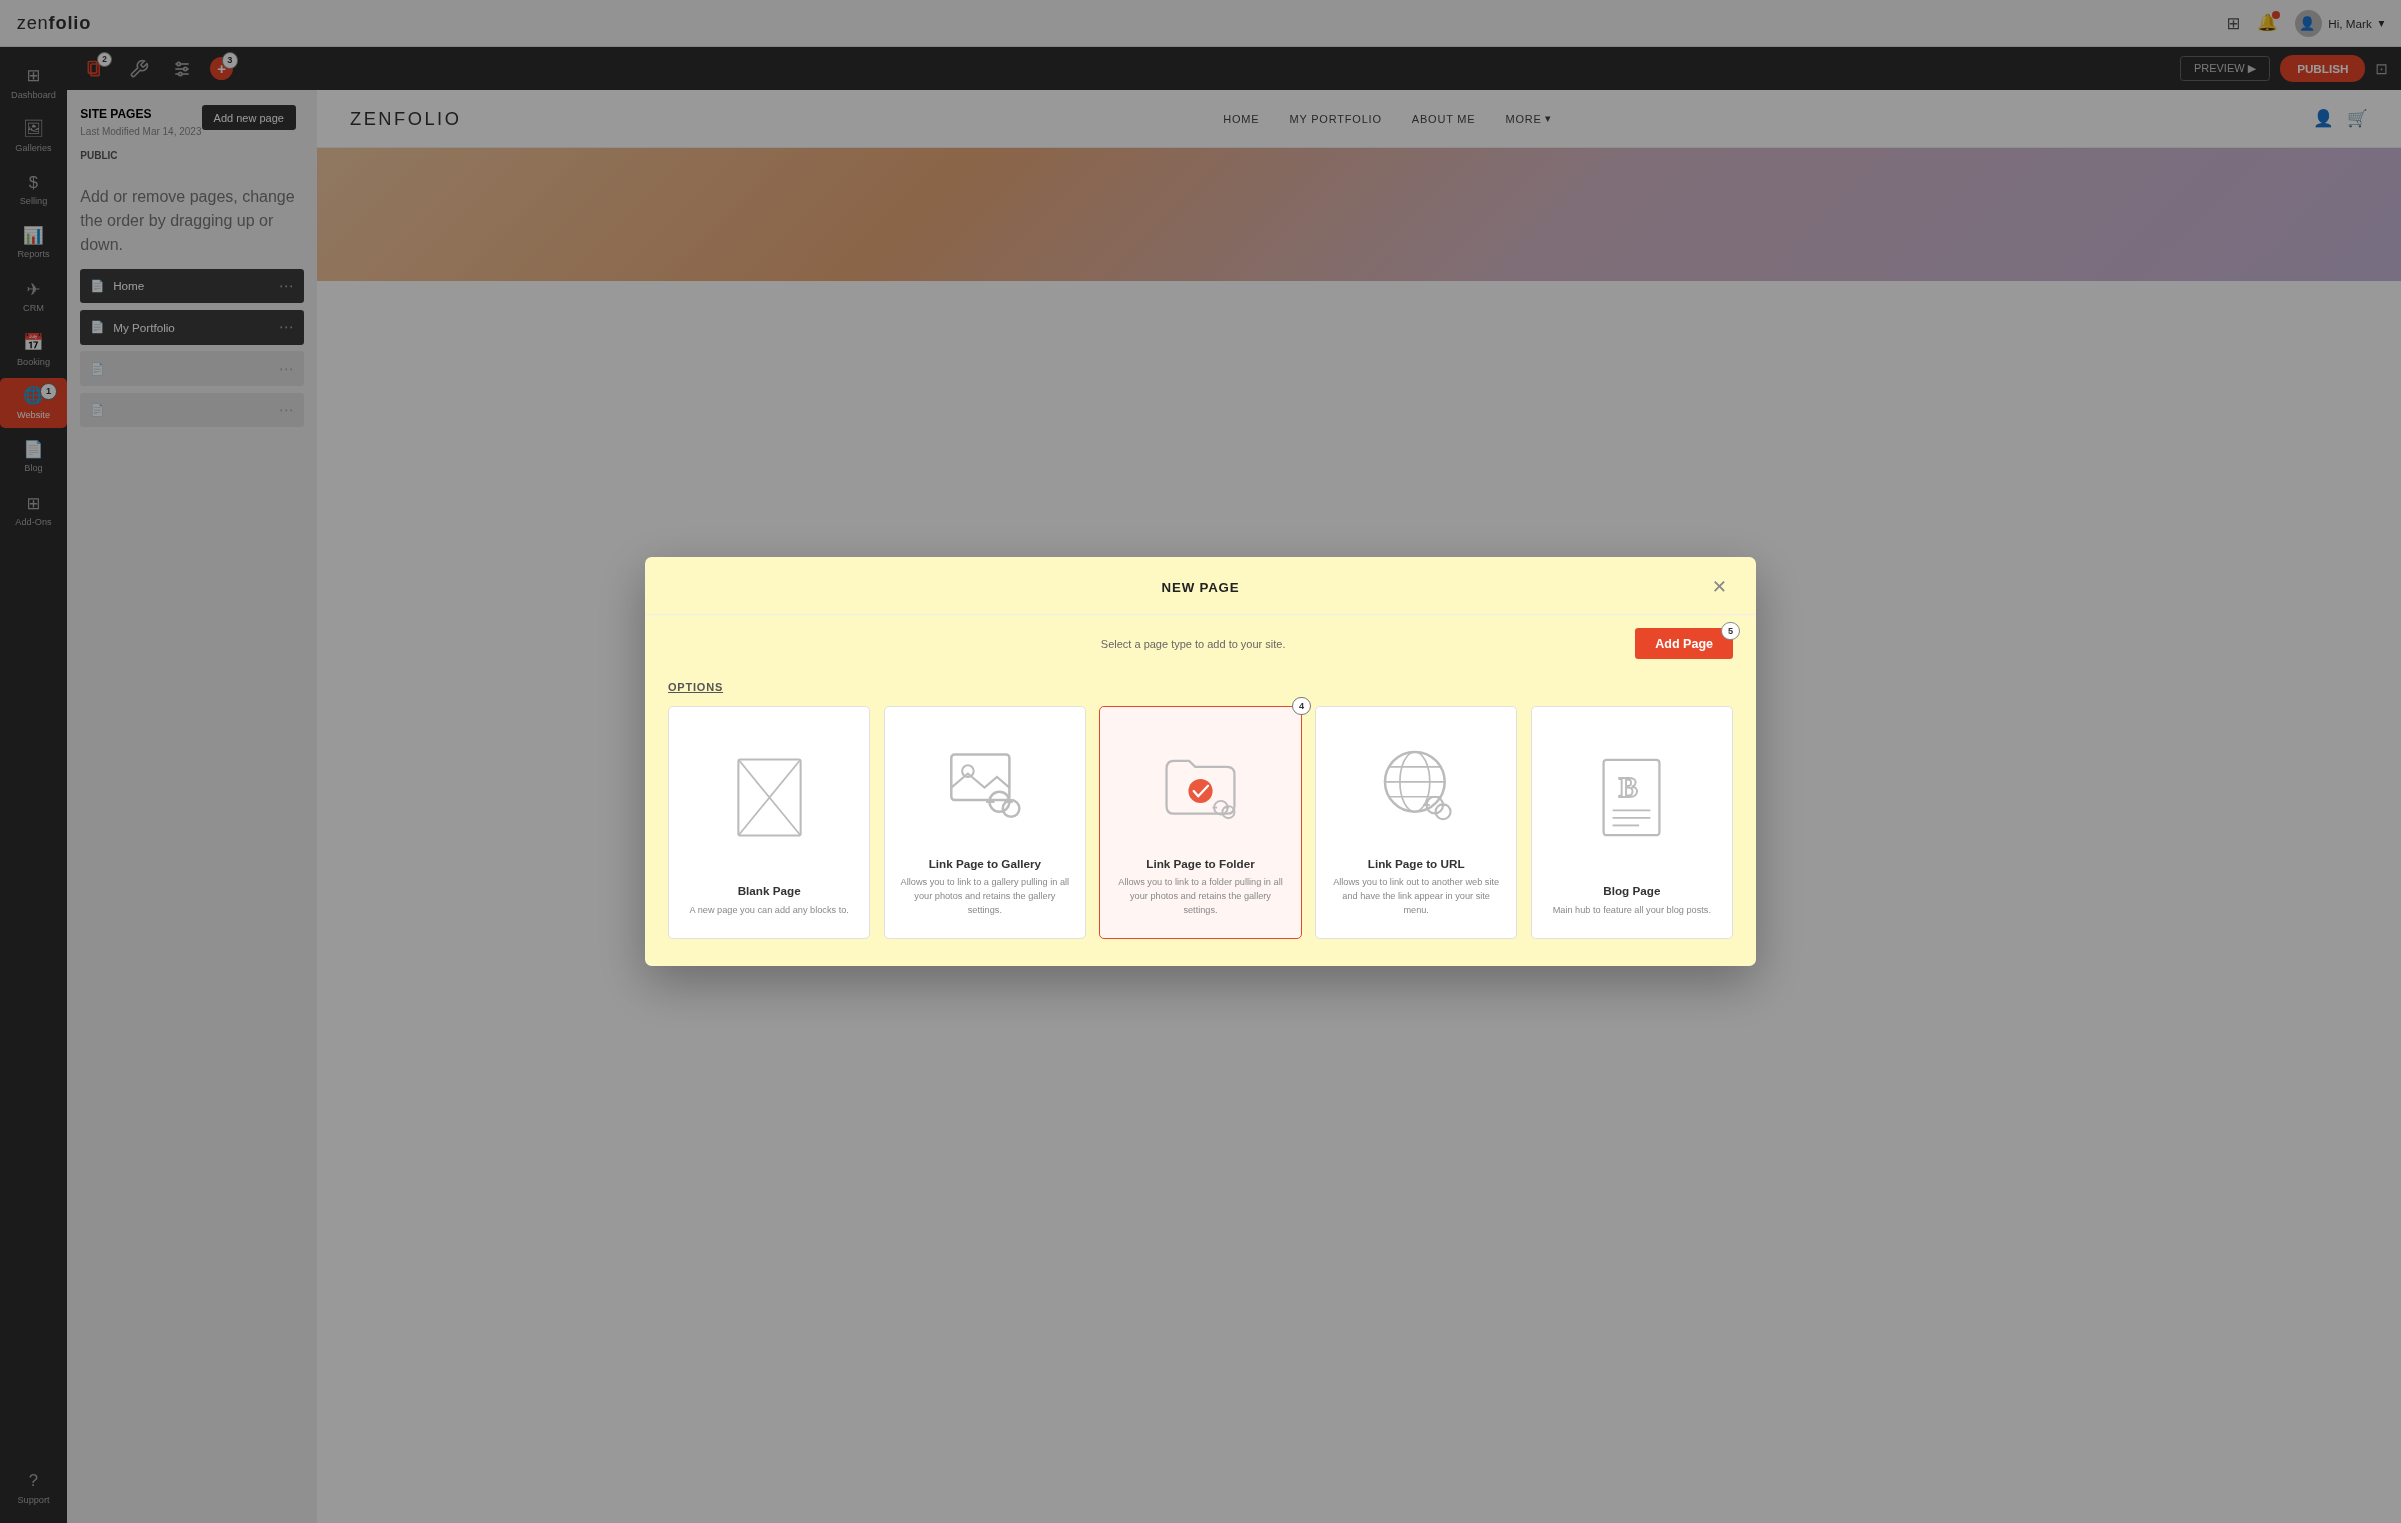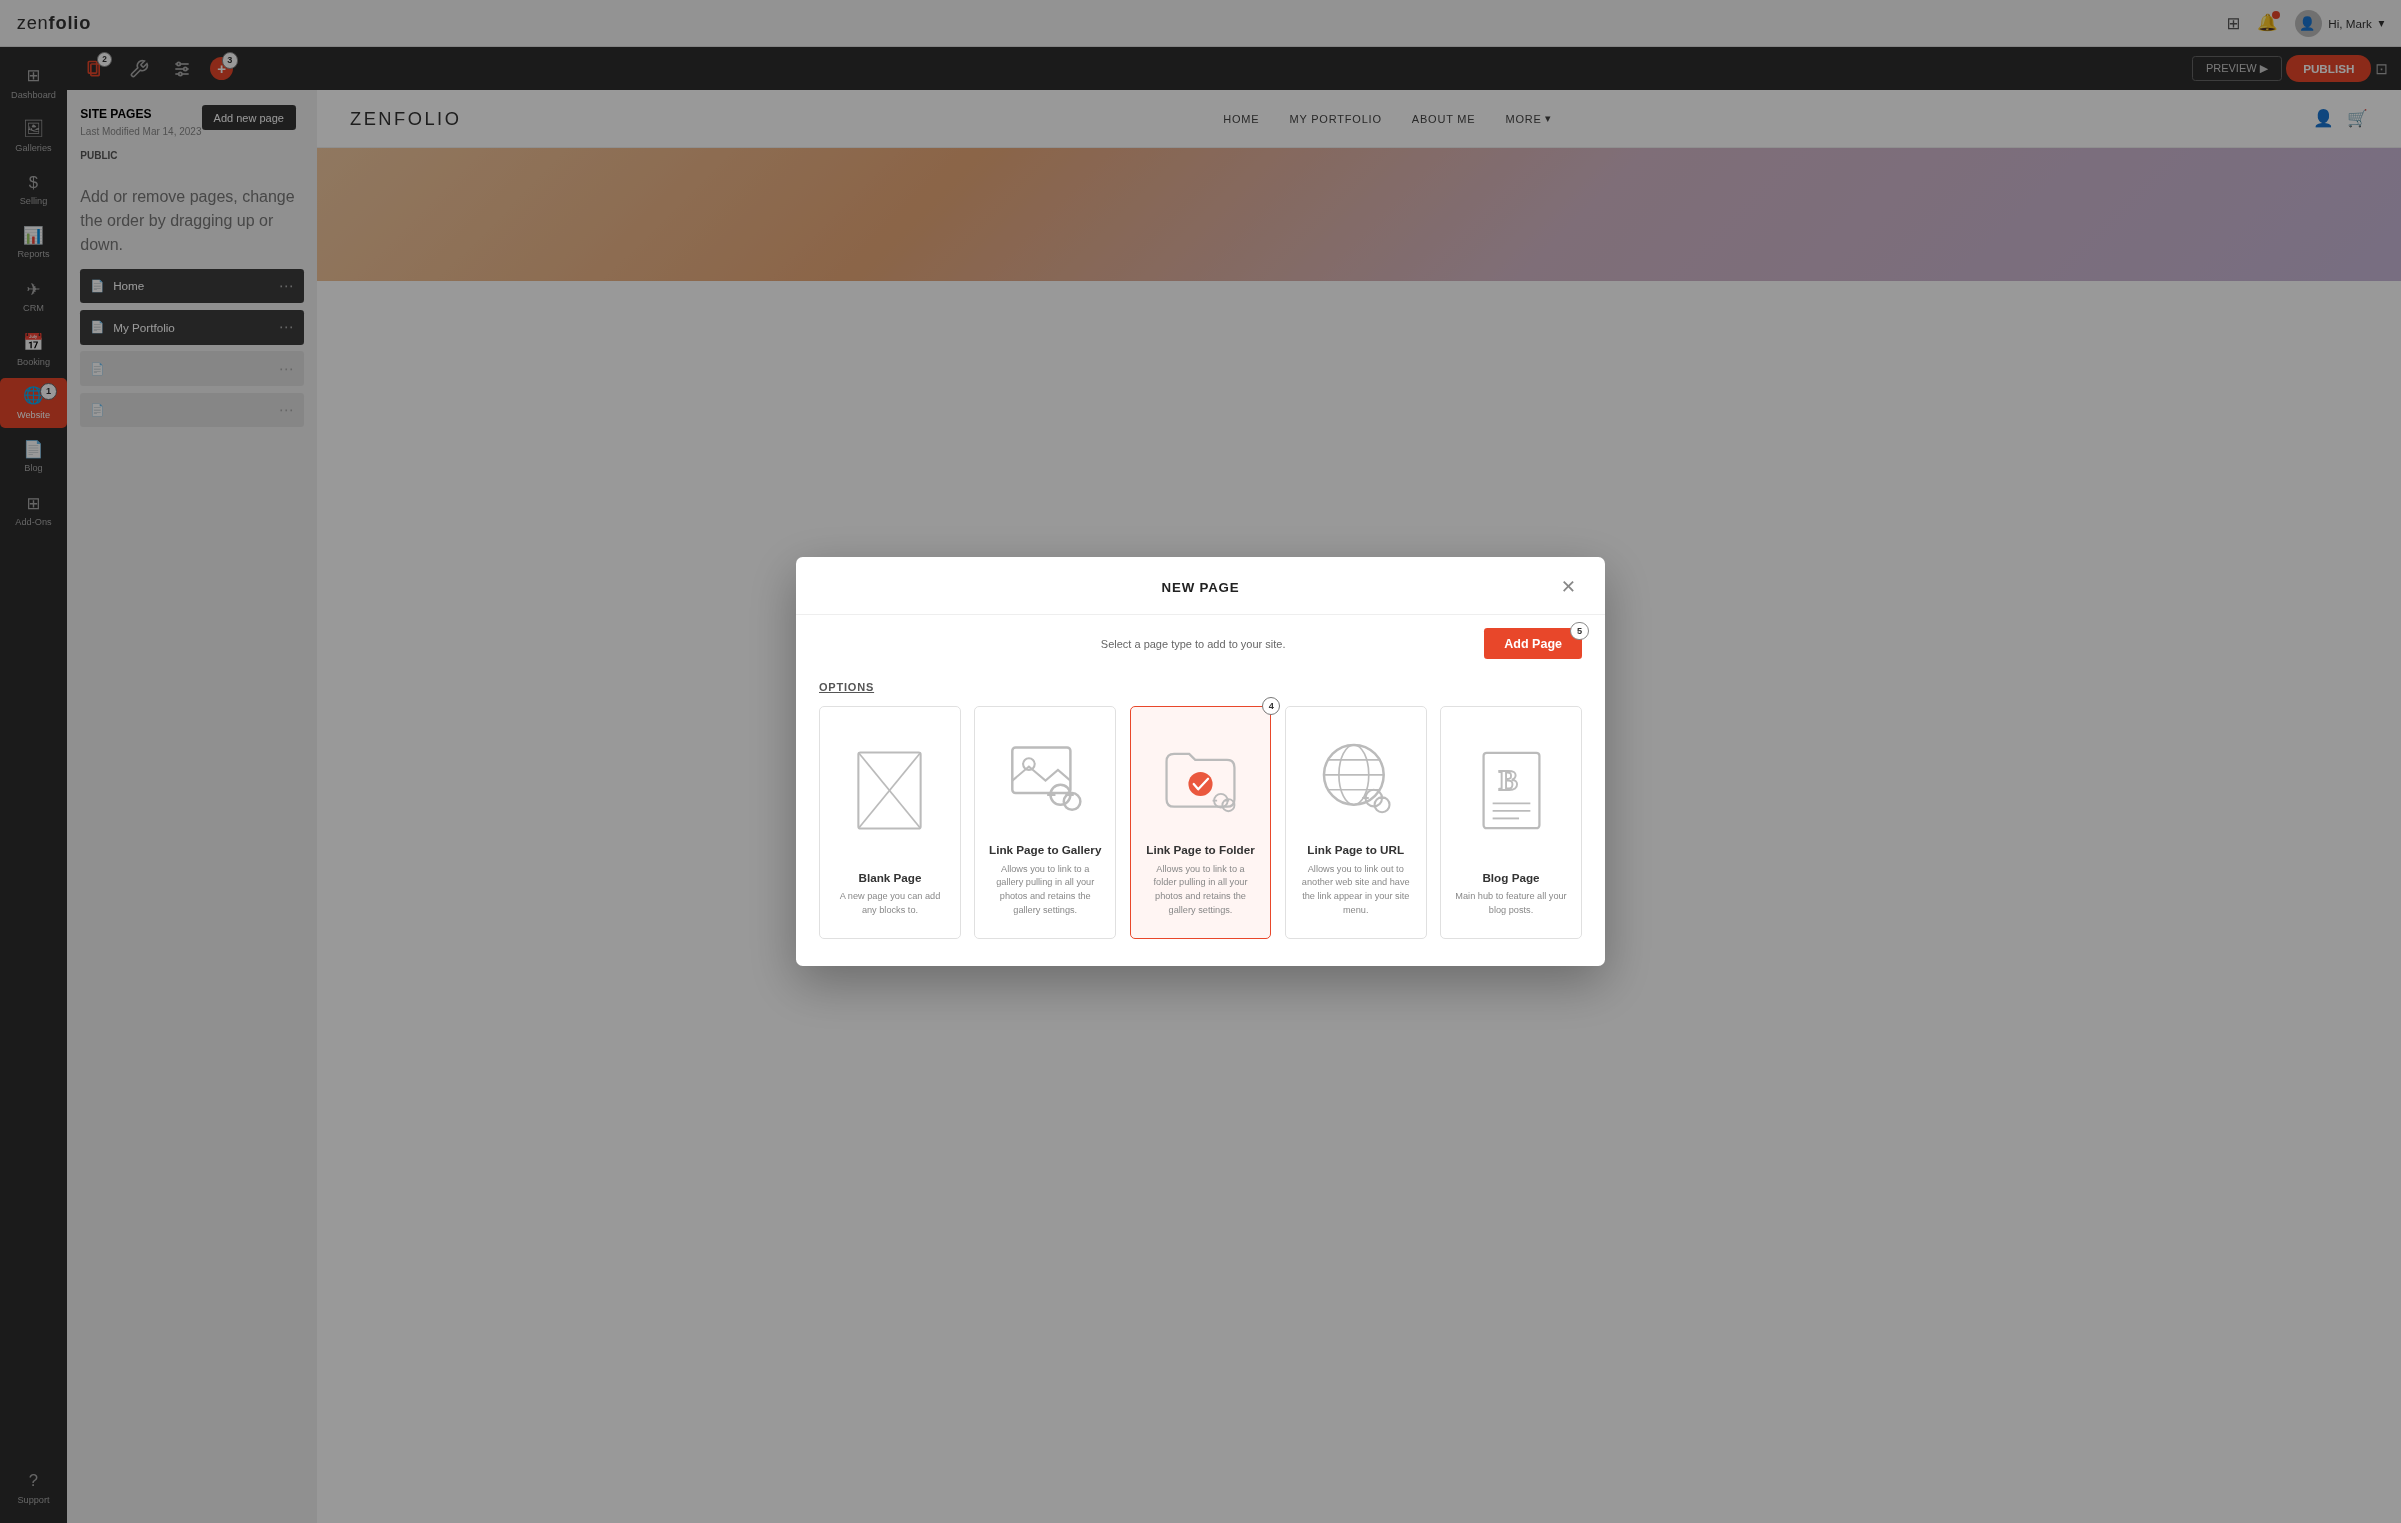--- a/index.html
+++ b/index.html
@@ -101,21 +101,21 @@
       position: absolute; top: 48px; left: -8.3px;
       background: #333; color: white; padding: 6.7px 11.7px;
       border-radius: 3.3px; font-size: 11px; white-space: nowrap; z-index: 100;
     }
     .badge-3 {
       position: absolute; top: -5px; right: -5px;
       width: 16.7px; height: 16.7px; background: white; border: 1.7px solid #888;
       border-radius: 50%; display: flex; align-items: center; justify-content: center;
       font-size: 9.2px; font-weight: bold; color: #333;
     }
-    .sub-toolbar-right { display: flex; align-items: center; gap: 4px; }
+    .sub-toolbar-right { display: flex; align-items: center; gap: 10px; }
     .preview-btn {
       background: none; border: 0.8px solid #666; color: #ccc;
       padding: 5px 13.3px; border-radius: 3.3px; font-size: 11px; cursor: pointer;
     }
     .publish-btn {
       background: #e8472a; border: none; color: white;
       padding: 6.7px 16.7px; border-radius: 13px; font-size: 11.7px; font-weight: 600; cursor: pointer;
     }
     .sub-toolbar-icon { color: #aaa; font-size: 15px; cursor: pointer; }
 
@@ -163,22 +163,22 @@
       background: linear-gradient(135deg, #f0c8a0 0%, #e8a878 30%, #d4b8c8 60%, #c8b8d8 100%);
     }
 
     
     .modal-overlay {
       position: fixed; top: 0; left: 0; right: 0; bottom: 0;
       background: rgba(0,0,0,0.4); z-index: 200;
       display: flex; align-items: center; justify-content: center;
     }
     .modal {
-      background: #ffffff; border-radius: 6.7px;
-      width: 809px; max-width: 95vw;
+      background: #fef9c3; border-radius: 6.7px;
+      width: 1111px; max-width: 95vw;
       padding: 0; overflow: hidden;
       box-shadow: 0 16.7px 50px rgba(0,0,0,0.3);
     }
     .modal-header {
       display: flex; align-items: center; justify-content: space-between;
       padding: 16.7px 23px 13.3px;
       border-bottom: 0.8px solid #eee;
     }
     .modal-title { font-size: 13.3px; font-weight: 700; color: #222; letter-spacing: 0.8px; text-align: center; flex: 1; }
     .modal-close {

